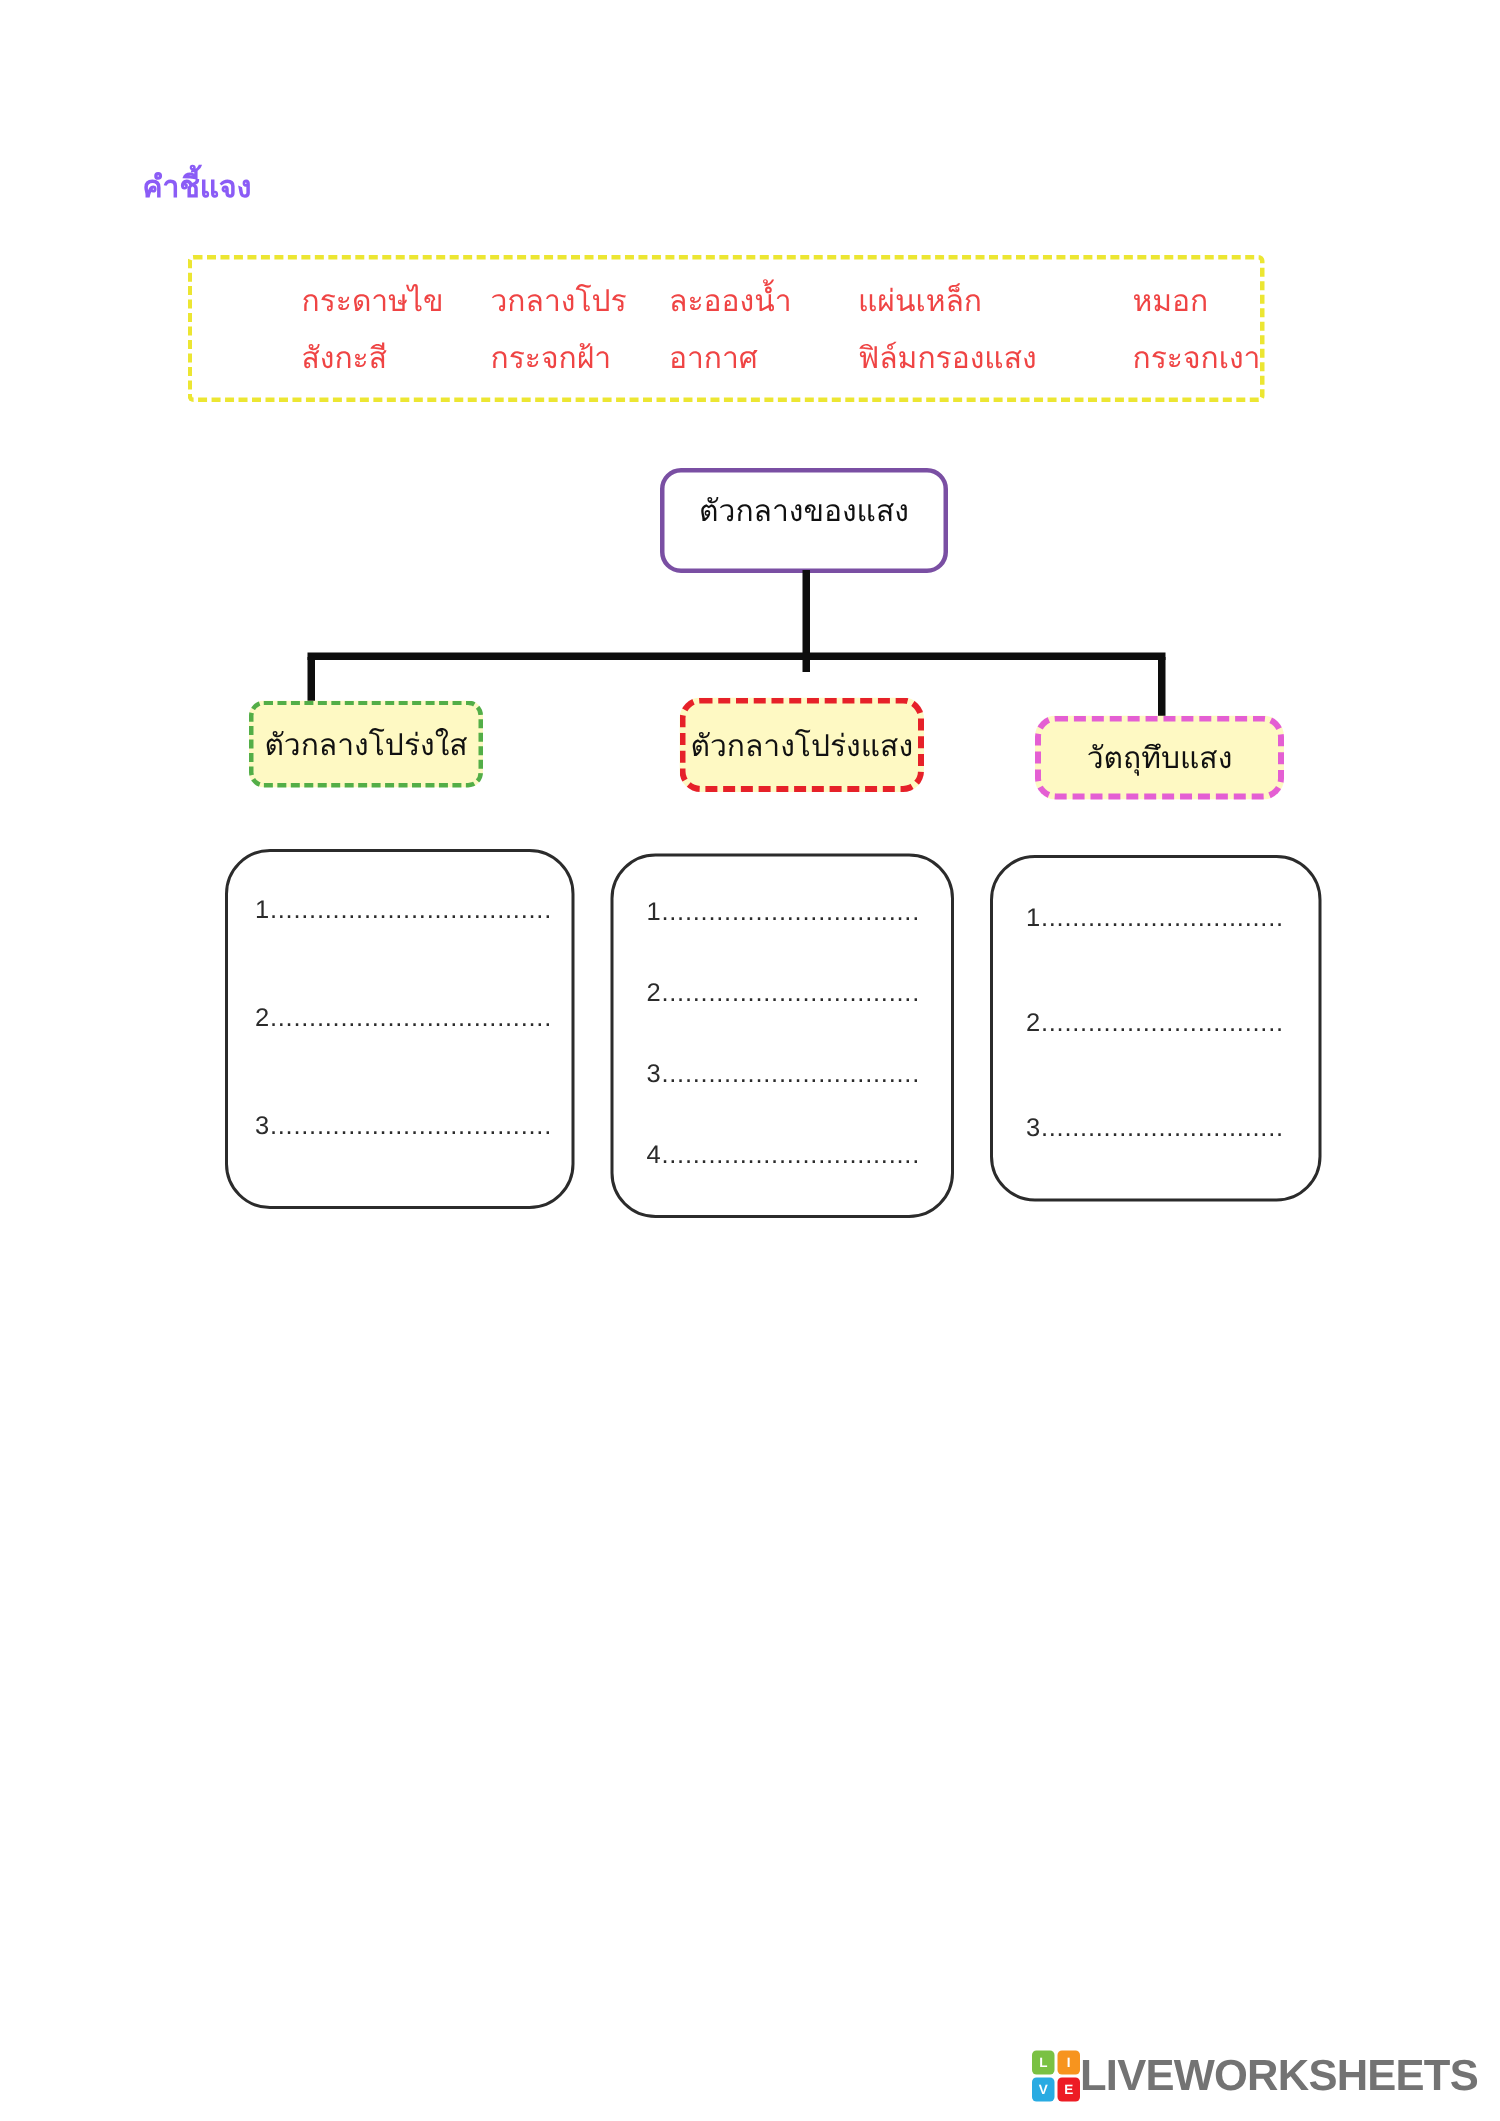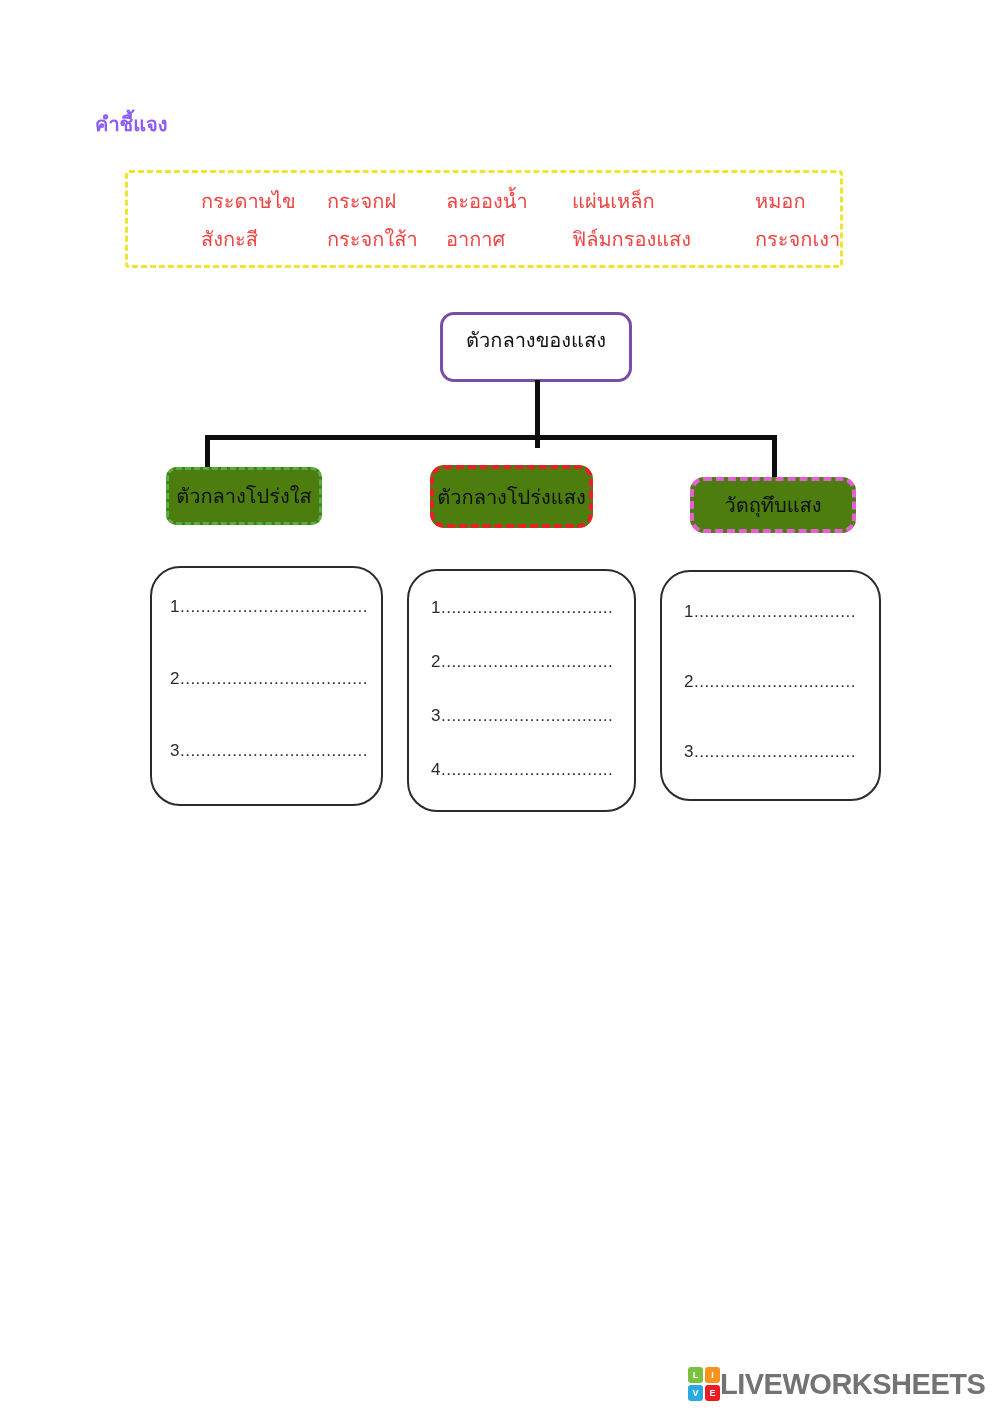--- a/index.html
+++ b/index.html
@@ -31,25 +31,25 @@
   }
   .line { position:absolute; background:#0d0d0d; }
   .v-root   { left:535px; top:380px; width:5px; height:58px; }
   .h-main   { left:205px; top:435px; width:572px; height:5px; }
   .v-left   { left:205px; top:438px; width:5px; height:31px; }
   .v-right  { left:772px; top:438px; width:5px; height:42px; }
   .v-center { left:535px; top:438px; width:5px; height:10px; }
 
   
   .branch {
-    position:absolute; background:#4d7c0f; display:flex; align-items:center; justify-content:center;
+    position:absolute; background:#fef9c3; display:flex; align-items:center; justify-content:center;
     font-size:20px; color:#111; white-space:nowrap;
   }
   .branch-1 { left:166px; top:467px; width:156px; height:58px; border:3px dashed #53ae47; border-radius:10px; }
-  .branch-2 { left:430px; top:465px; width:163px; height:63px; border:4px dashed #e62129; border-radius:14px; }
+  .branch-2 { left:453px; top:465px; width:163px; height:63px; border:4px dashed #e62129; border-radius:14px; }
   .branch-3 { left:690px; top:477px; width:166px; height:56px; border:4px dashed #e45fd3; border-radius:14px; }
 
   
   .answer-box {
     position:absolute; border:2px solid #2b2b2b; border-radius:30px; background:#fff;
     display:flex; flex-direction:column;
   }
   .box-1 { left:150px; top:566px; width:233px; height:240px; padding:28px 0 0 18px; gap:50px; }
   .box-2 { left:407px; top:569px; width:229px; height:243px; padding:26px 0 0 22px; gap:32px; }
   .box-3 { left:660px; top:570px; width:221px; height:231px; padding:29px 0 0 22px; gap:48px; }
@@ -79,26 +79,26 @@
 <body>
 
 <div class="page">
 
   <div class="header">
     <span class="label">คำชี้แจง</span>
   </div>
 
   <div class="word-bank">
     <span class="word">กระดาษไข</span>
-    <span class="word">กระจกฝ</span>
+    <span class="word">วกลางโปร</span>
     <span class="word">ละอองน้ำ</span>
     <span class="word">แผ่นเหล็ก</span>
     <span class="word">หมอก</span>
     <span class="word">สังกะสี</span>
-    <span class="word">กระจกใส้า</span>
+    <span class="word">กระจกฝ้า</span>
     <span class="word">อากาศ</span>
     <span class="word">ฟิล์มกรองแสง</span>
     <span class="word">กระจกเงา</span>
   </div>
 
   <div class="root-box">
     <span>ตัวกลางของแสง</span>
   </div>
 
   <div class="line v-root"></div>

